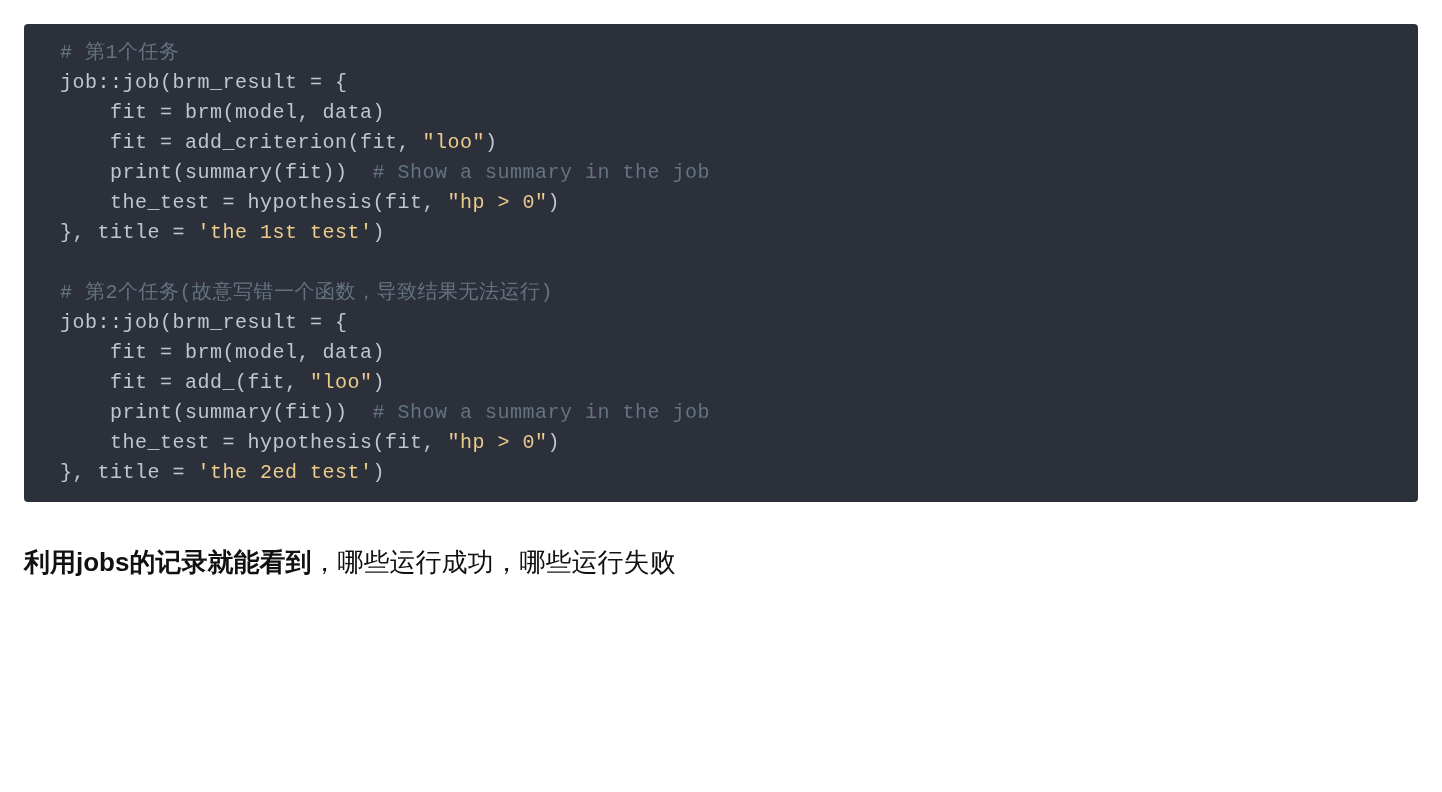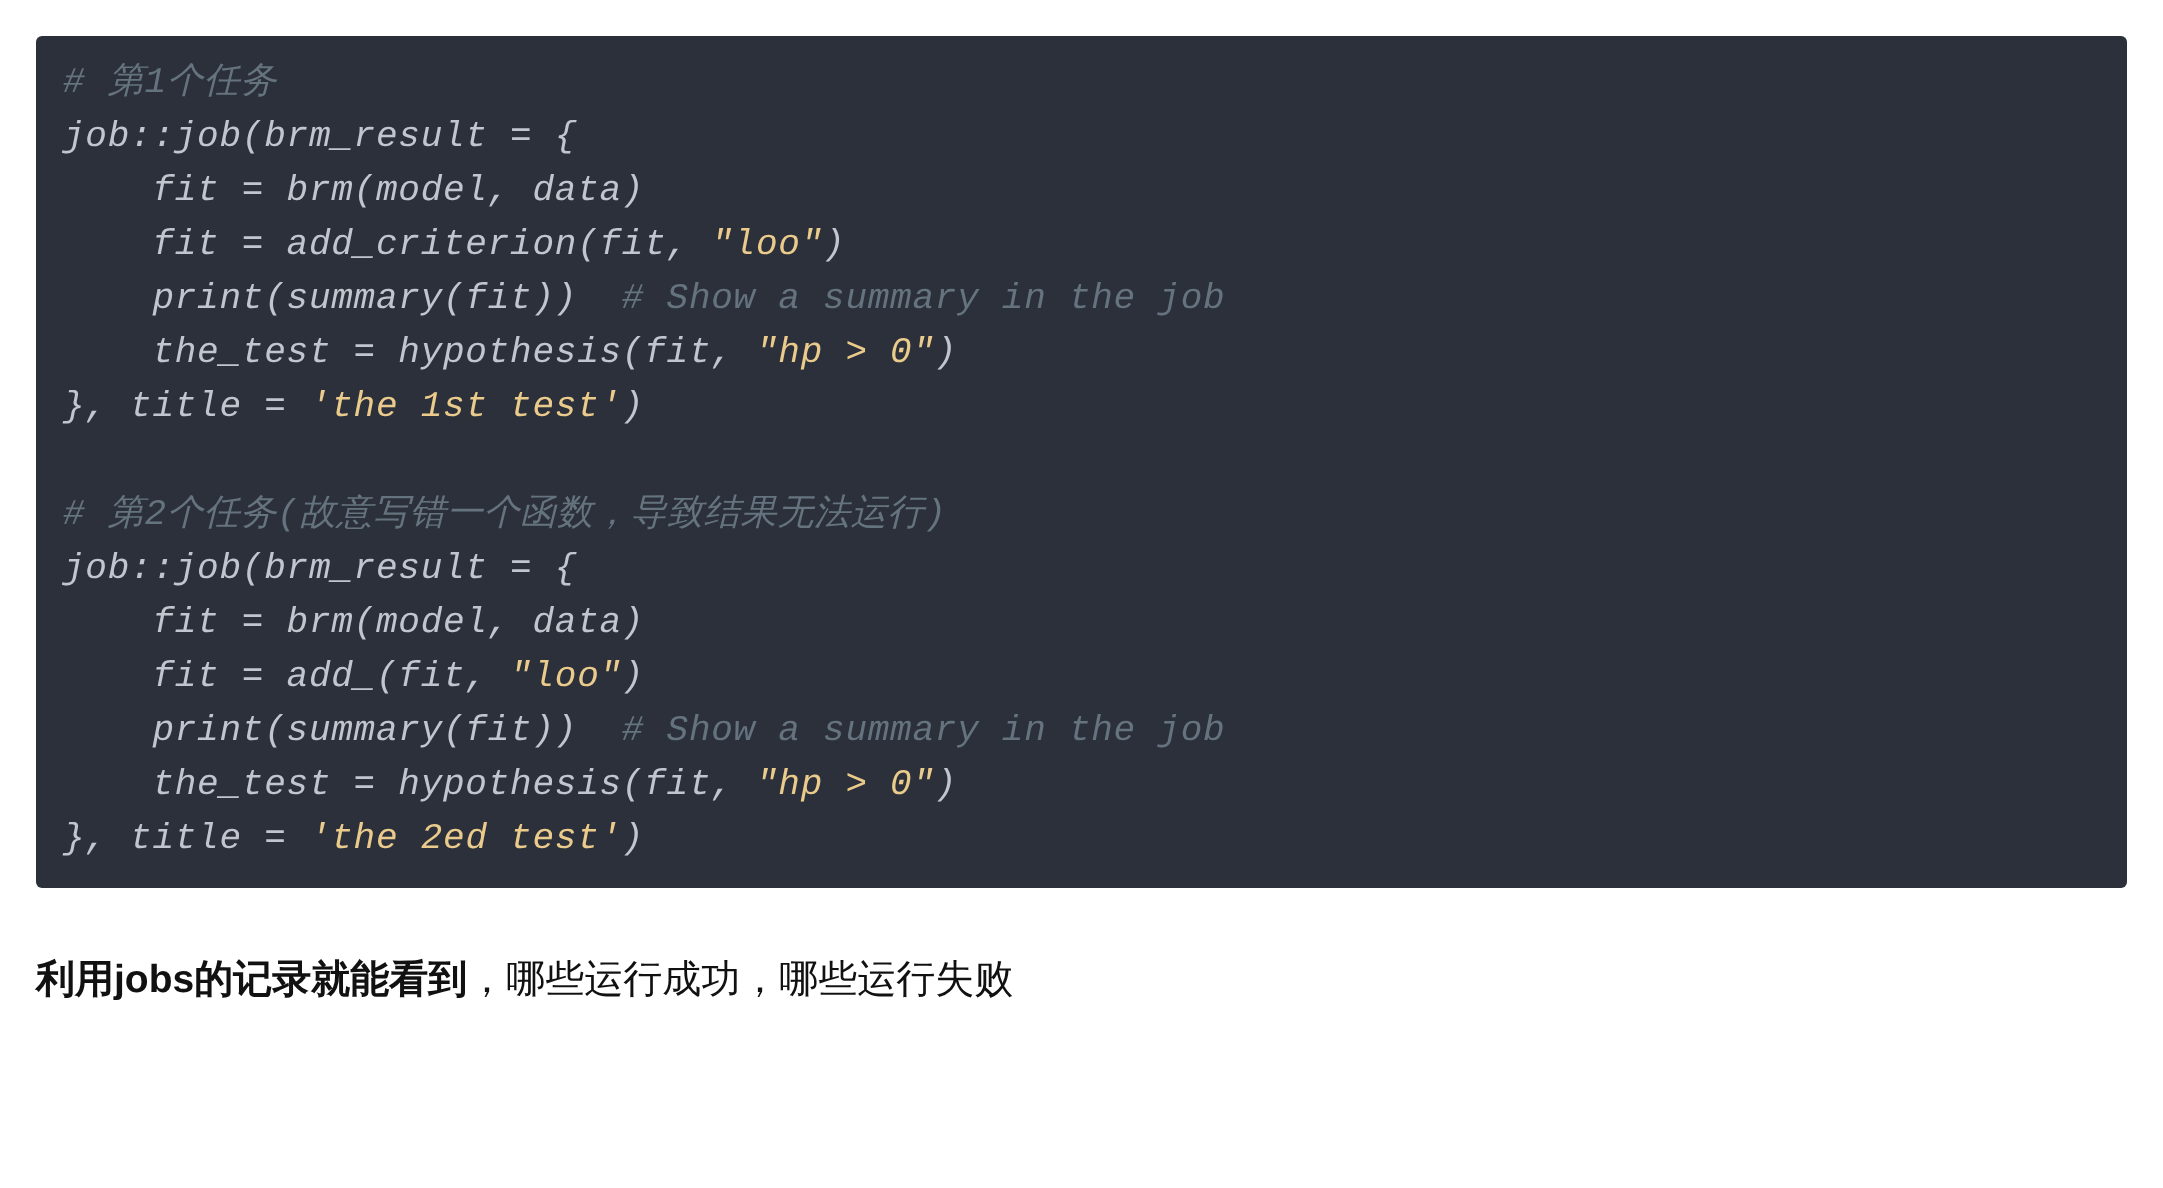--- a/index.html
+++ b/index.html
@@ -28,28 +28,27 @@
     margin: 40px 0 24px 0;
     color: #111;
   }
   .para-bottom strong {
     font-weight: 700;
   }
   .codeblock {
     background: #2b303b;
     color: #c0c5ce;
     font-family: "SFMono-Regular", Consolas, "Liberation Mono", Menlo, monospace;
-    font-size: 24px;
+    font-size: 20px;
     line-height: 1.5;
-    padding: 14px 18px;
+    padding: 14px 36px;
     border-radius: 4px;
     white-space: pre;
     overflow-x: auto;
     letter-spacing: 0.5px;
-    font-style: italic;
   }
   .codeblock .cm  { color: #65737e; } 
   .codeblock .str { color: #ebcb8b; } 
 </style>
 </head>
 <body>
 
 <div class="page">
 
 

